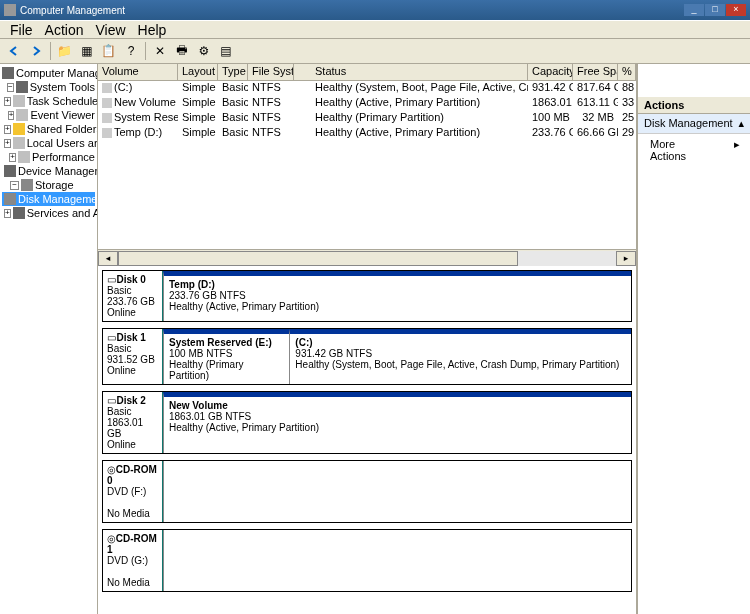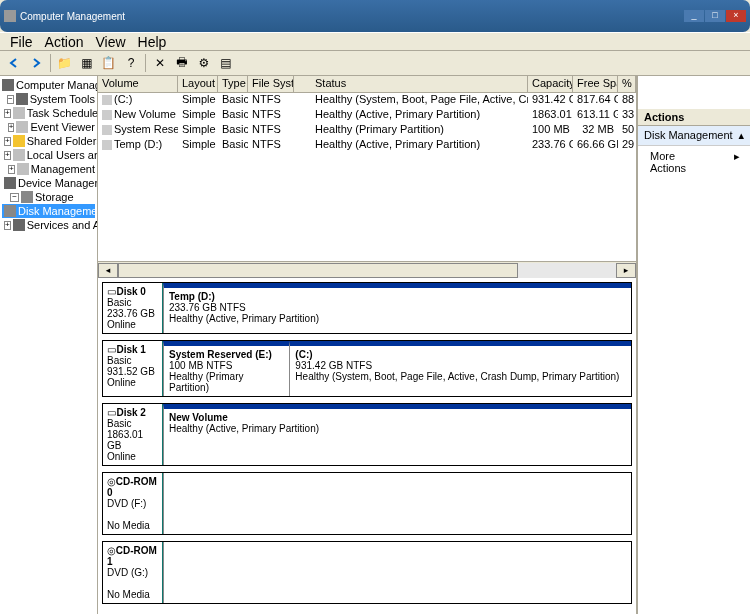--- a/index.html
+++ b/index.html
@@ -1,17 +1,17 @@
 <!DOCTYPE html>
 <html><head>
 <meta charset="utf-8">
 <style>
 * { box-sizing: border-box; margin: 0; padding: 0; }
 body { font-family: Tahoma, sans-serif; font-size: 11px; background: #ece9d8; overflow: hidden; width: 750px; height: 614px; }
-.titlebar { height: 32px; background: linear-gradient(to bottom, #3a6ea5, #2a5a8a); color: #fff; display: flex; align-items: center; padding: 0 4px; font-size: 10px; border-radius: 7px; }
+.titlebar { height: 20px; background: linear-gradient(to bottom, #3a6ea5, #2a5a8a); color: #fff; display: flex; align-items: center; padding: 0 4px; font-size: 10px; }
 .titlebar .ico { width: 12px; height: 12px; margin-right: 4px; background: #999; display: inline-block; }
 .titlebar .winbtns { margin-left: auto; display: flex; }
 .titlebar .winbtn { width: 20px; height: 12px; background: #4a7ab0; margin-left: 1px; text-align: center; line-height: 10px; font-size: 9px; }
 .titlebar .winbtn.close { background: #c0392b; }
 .menubar { height: 18px; background: #ece9d8; display: flex; align-items: center; padding: 0 4px; border-top: 1px solid #fff; font-size: 14px; }
 .menubar span { padding: 1px 6px; cursor: default; }
 .toolbar { height: 26px; background: #ece9d8; border-top: 1px solid #aca899; border-bottom: 1px solid #aca899; display: flex; align-items: center; padding: 0 4px; gap: 2px; }
 .tbtn { width: 20px; height: 20px; display: flex; align-items: center; justify-content: center; font-size: 12px; }
 .sep { width: 1px; height: 18px; background: #aca899; margin: 0 2px; }
 .main { display: flex; height: 554px; background: #fff; }
@@ -139,21 +139,21 @@
     <div class="tree-row">
         <span class="sp" style="width:18px"></span>
         <span class="exp">+</span>
         <span class="ic"></span>
         <span>Local Users and Groups</span>
       </div>
     <div class="tree-row">
         <span class="sp" style="width:18px"></span>
         <span class="exp">+</span>
         <span class="ic"></span>
-        <span>Management</span>
+        <span>Performance</span>
       </div>
     <div class="tree-row">
         <span class="sp" style="width:30px"></span>
         <span class="ic gear"></span>
         <span>Device Manager</span>
       </div>
     <div class="tree-row">
         <span class="sp" style="width:6px"></span>
         <span class="exp">−</span>
         <span class="ic disk"></span>
@@ -206,21 +206,21 @@
             <div class="c pf">33</div>
           </div>
           <div class="vrow">
             <div class="c vol"><span class="dic"></span>System Reserved (E:)</div>
             <div class="c lay">Simple</div>
             <div class="c typ">Basic</div>
             <div class="c fs">NTFS</div>
             <div class="c st">Healthy (Primary Partition)</div>
             <div class="c cap">100 MB</div>
             <div class="c free">32 MB</div>
-            <div class="c pf">50</div>
+            <div class="c pf">25</div>
           </div>
           <div class="vrow">
             <div class="c vol"><span class="dic"></span>Temp (D:)</div>
             <div class="c lay">Simple</div>
             <div class="c typ">Basic</div>
             <div class="c fs">NTFS</div>
             <div class="c st">Healthy (Active, Primary Partition)</div>
             <div class="c cap">233.76 GB</div>
             <div class="c free">66.66 GB</div>
             <div class="c pf">29</div>
@@ -258,20 +258,21 @@
               <div>931.42 GB NTFS</div>
               <div>Healthy (System, Boot, Page File, Active, Crash Dump, Primary Partition)</div>
             </div>
           </div>
         </div>
         <div class="disk-block">
           <div class="disk-header"><span>▭</span><span class="dn">Disk 2</span><div>Basic</div><div>1863.01 GB</div><div>Online</div></div>
           <div class="disk-parts">
             <div class="part primary" style="width:100%">
               <div class="pn">New Volume</div>
+              <div>1863.01 GB NTFS</div>
               <div>Healthy (Active, Primary Partition)</div>
             </div>
           </div>
         </div>
         <div class="disk-block optical">
           <div class="disk-header"><span>◎</span><span class="dn">CD-ROM 0</span><div>DVD (F:)</div><br><div>No Media</div></div>
           <div class="disk-parts">
             <div class="part" style="width:100%;border-top:0"></div>
           </div>
         </div>

